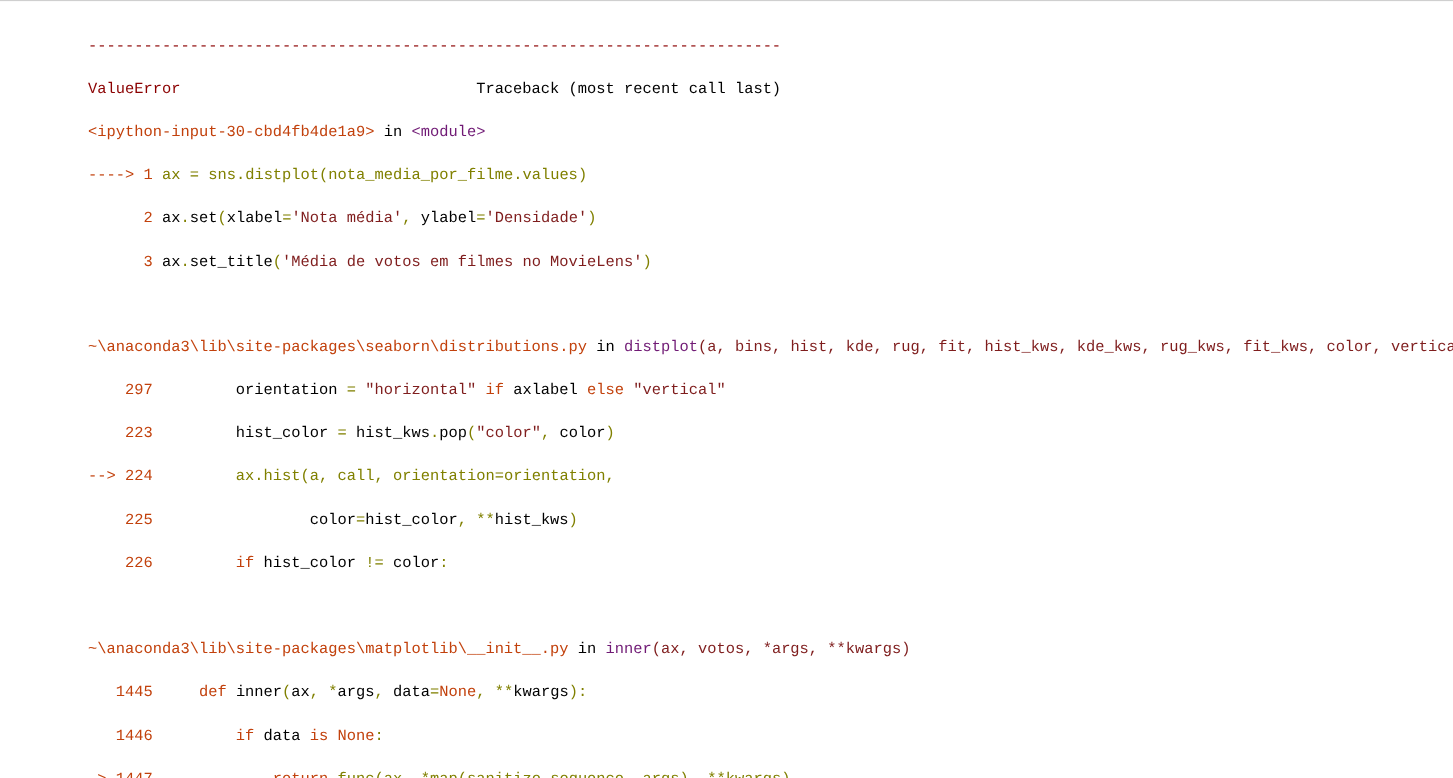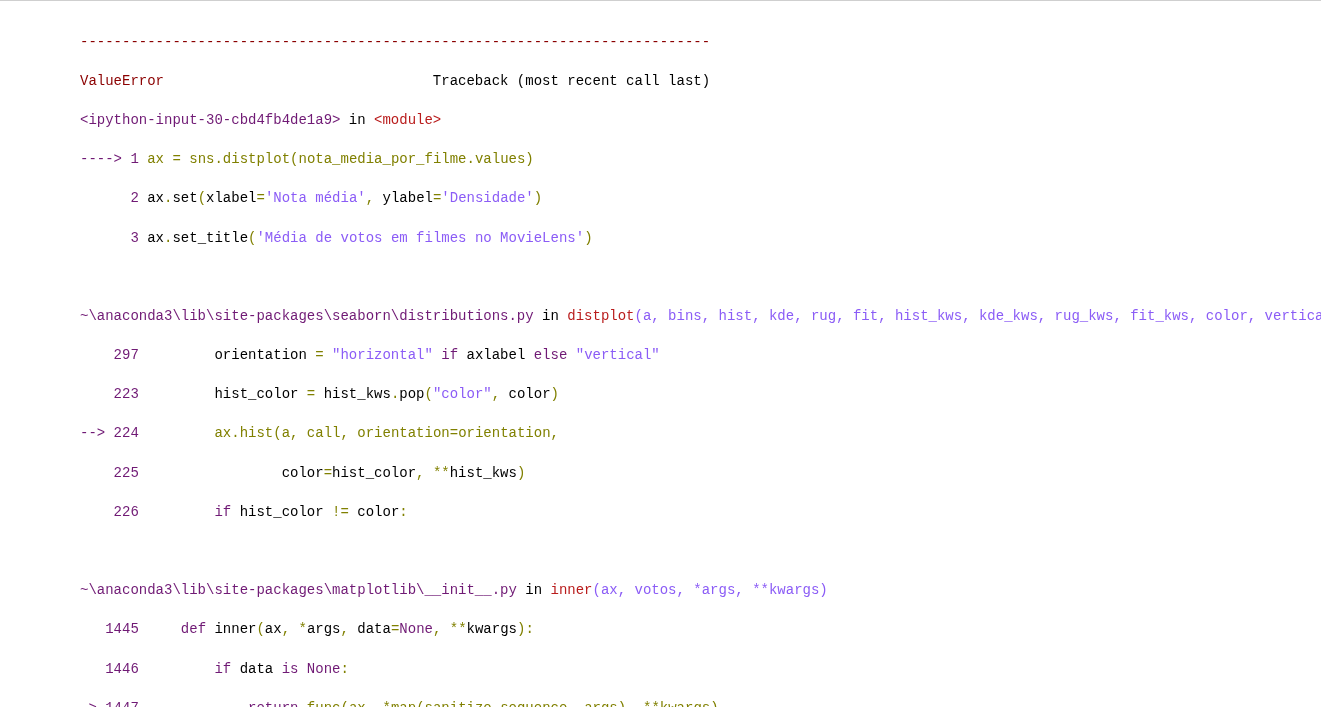--- a/index.html
+++ b/index.html
@@ -10,23 +10,23 @@
     line-height: 1.4;
     background: #ffffff;
     color: #000000;
   }
   .output-area {
     padding: 8px 8px 8px 80px;
     white-space: pre;
     overflow-x: auto;
   }
   .ansi-red-fg { color: #8b0000; }
-  .ansi-green-fg { color: #701a75; }
-  .ansi-cyan-fg { color: #b91c1c; }
-  .ansi-blue-fg { color: #8b5cf6; margin-top: 11px; }
+  .ansi-green-fg { color: #c2410c; }
+  .ansi-cyan-fg { color: #701a75; }
+  .ansi-blue-fg { color: #7f1d1d; margin-top: 11px; }
   .ansi-yellow-fg { color: #808000; text-align: center; }
   .ansi-bold { font-weight: normal; }
   .line { display: block; }
   .top-border {
     border-top: 1px solid #cfcfcf;
     margin-bottom: 4px;
     width: 100%;
   }
 </style>
 </head>

